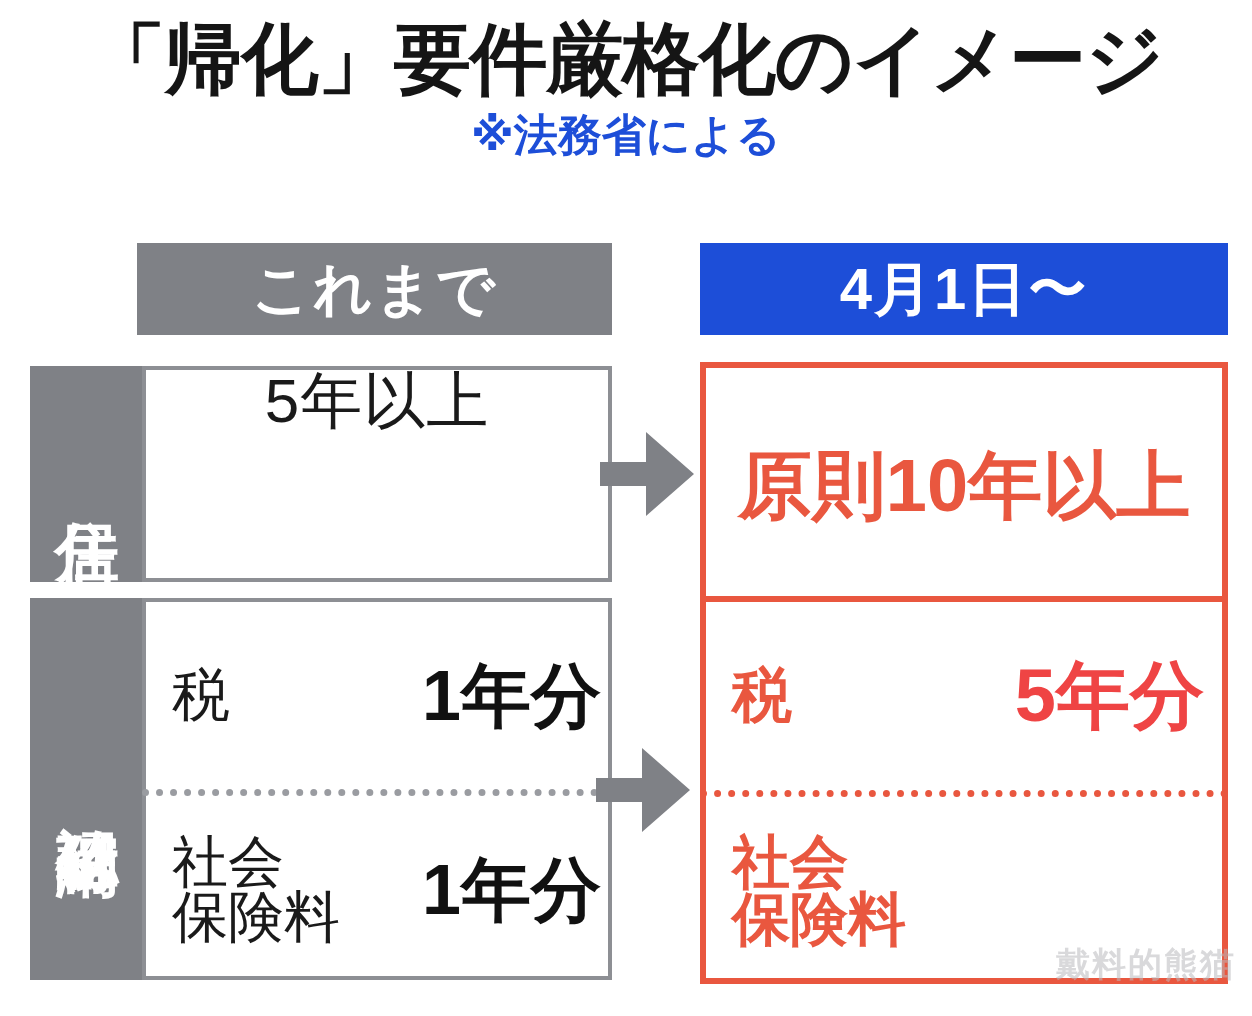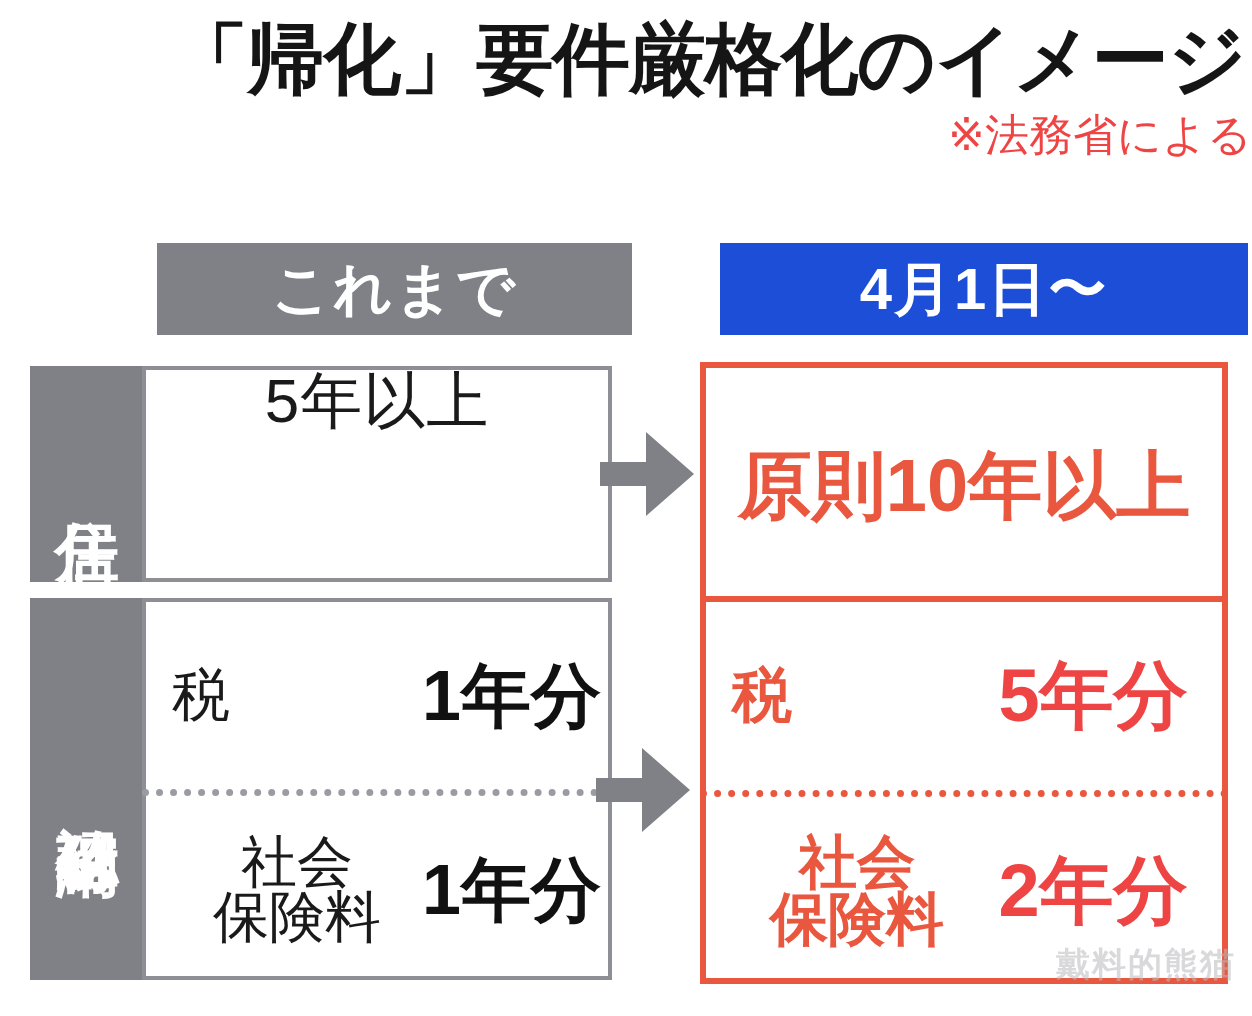--- a/index.html
+++ b/index.html
@@ -23,50 +23,49 @@
     height: 1016px;
     background: #ffffff;
   }
 
   
   .title-block {
     position: absolute;
     left: 0;
     top: 18px;
     width: 1252px;
-    text-align: right;
+    text-align: center;
   }
   .main-title {
     font-size: 78px;
     line-height: 1.06;
     font-weight: 700;
     letter-spacing: -1px;
     color: #151515;
     white-space: nowrap;
     transform: scaleX(0.99);
   }
   .sub-title {
     margin-top: 10px;
     font-size: 44px;
     line-height: 1.1;
-    font-weight: 400;
-    color: #ef4444;
+    font-weight: 700;
+    color: #1d4ed8;
     letter-spacing: 0px;
     white-space: nowrap;
   }
 
   
   .hdr {
     position: absolute;
     height: 92px;
     display: flex;
     align-items: center;
     justify-content: center;
     box-sizing: border-box;
-    margin-left: 20px;
   }
   .hdr span {
     font-size: 58px;
     font-weight: 700;
     color: #ffffff;
     letter-spacing: 2px;
     line-height: 1;
   }
   .hdr-before {
     left: 137px;
@@ -190,27 +189,27 @@
   .kind-label {
     flex: 0 0 auto;
     width: 250px;
     text-align: left;
     font-size: 58px;
     font-weight: 400;
     line-height: 0.98;
     color: #1a1a1a;
     letter-spacing: 0px;
   }
-  .kind-label.two-line { font-size: 56px; text-align: center; }
+  .kind-label.two-line { font-size: 56px; }
   .kind-label.orange { color: #e9573f; font-weight: 700; font-size: 60px; }
   .kind-label.orange.two-line { font-size: 58px; }
 
   .amount {
     flex: 1 1 auto;
-    text-align: center;
+    text-align: right;
     font-size: 70px;
     font-weight: 700;
     color: #111111;
     line-height: 1;
     letter-spacing: 0px;
     white-space: nowrap;
   }
   .amount.orange { color: #ef4444; font-size: 74px; }
 
   
@@ -300,19 +299,18 @@
     <div class="half half-top">
       <span class="kind-label orange">税</span>
       <span class="amount orange">5年分</span>
     </div>
     <div class="dotted-sep orange"></div>
     <div class="half half-bottom">
       <span class="kind-label orange two-line">
         <span>社会</span><br>
         <span>保険料</span>
       </span>
-      <span class="amount orange">2年分</span>
     </div>
   </div>
 
   <div class="watermark">戴料的熊猫</div>
 
 </div>
 
 </body></html>

